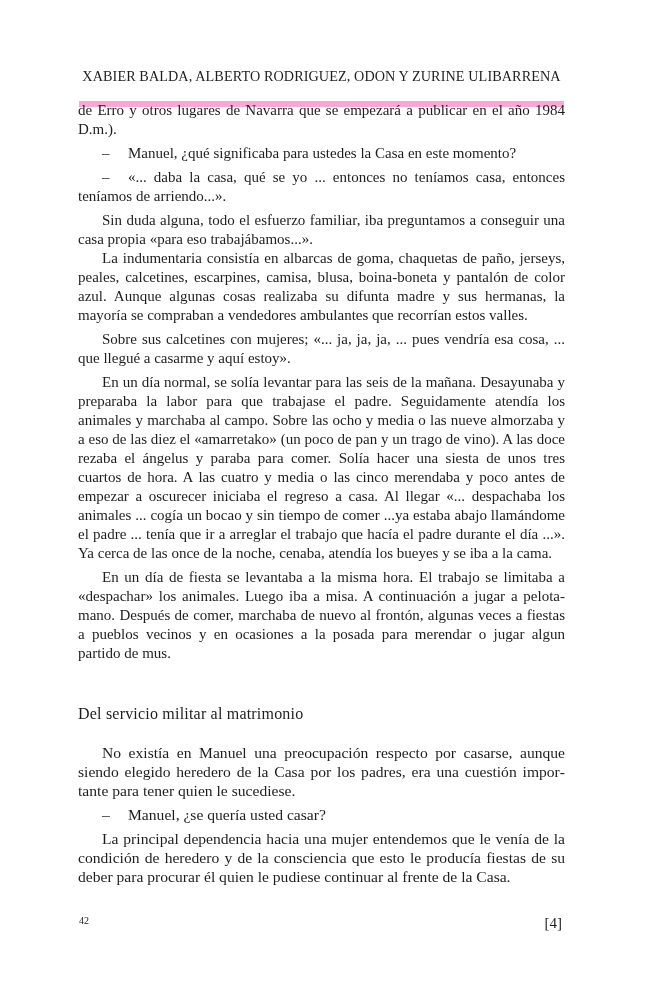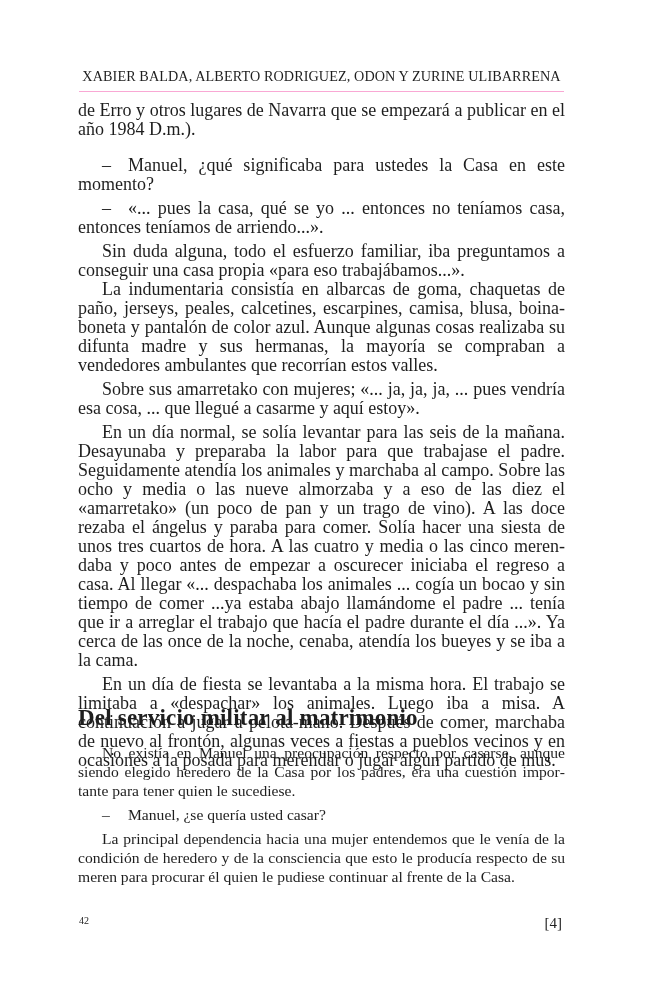--- a/index.html
+++ b/index.html
@@ -1,52 +1,52 @@
 <!DOCTYPE html>
 <html><head>
 <meta charset="utf-8">
 <style>
   html, body { margin: 0; padding: 0; background: #ffffff; }
   body { width: 645px; height: 1000px; position: relative; overflow: hidden;
          font-family: "Liberation Serif", "DejaVu Serif", serif; color: #1e1e1e; }
   .running-head { position: absolute; left: 79px; width: 485px; top: 68px;
          font-size: 14.2px; letter-spacing: 0.1px; text-align: center; white-space: nowrap;
-         padding-bottom: 7px; border-bottom: 1px solid #f9a8d4; line-height: 16px; }
+         padding-bottom: 17px; border-bottom: 6px solid #f9a8d4; line-height: 16px; }
   .body-block { position: absolute; left: 78px; width: 487px; top: 101px;
-         font-size: 18px; line-height: 19px; text-align: justify; }
+         font-size: 15px; line-height: 19px; text-align: justify; }
   .body-block p { margin: 0 0 5px 0; text-indent: 24px; hyphens: manual; }
   .body-block p.noindent { text-indent: 0; }
   .body-block p.tight { margin-bottom: 0; }
   .dash { display: inline-block; width: 26px; text-indent: 0; }
   .section-heading { position: absolute; left: 78px; top: 705px;
-         font-size: 23px; font-weight: bold; margin: 0; letter-spacing: 0.2px; }
+         font-size: 16px; font-weight: normal; margin: 0; letter-spacing: 0.2px; }
   .body-block-2 { position: absolute; left: 78px; width: 487px; top: 743px;
          font-size: 15.6px; line-height: 19px; text-align: justify; }
   .body-block-2 p { margin: 0 0 5px 0; text-indent: 24px; }
   .folio-left { position: absolute; left: 79px; top: 915px; font-size: 10px; }
   .folio-right { position: absolute; right: 83px; top: 915px; font-size: 15px; }
 </style>
 </head>
 <body>
 
 <div class="running-head">XABIER BALDA, ALBERTO RODRIGUEZ, ODON Y ZURINE ULIBARRENA</div>
 
 <div class="body-block">
   <p class="noindent tight">de Erro y otros lugares de Navarra que se empezará a publicar en el año 1984 D.m.).</p>
-  <p style="margin-top:17px;"><span class="dash">–</span><span>Manuel, ¿qué significaba para ustedes la Casa en este momento?</span></p>
-  <p><span class="dash">–</span><span>«... pues la casa, qué se yo ... entonces no teníamos casa, entonces teníamos de arriendo...».</span></p>
+  <p style="margin-top:5px;"><span class="dash">–</span><span>Manuel, ¿qué significaba para ustedes la Casa en este momento?</span></p>
+  <p><span class="dash">–</span><span>«... daba la casa, qué se yo ... entonces no teníamos casa, entonces teníamos de arriendo...».</span></p>
   <p class="tight">Sin duda alguna, todo el esfuerzo familiar, iba preguntamos a conseguir una casa propia «para eso trabajábamos...».</p>
   <p>La indumentaria consistía en albarcas de goma, chaquetas de paño, jer­seys, peales, calcetines, escarpines, camisa, blusa, boina-boneta y pantalón de color azul. Aunque algunas cosas realizaba su difunta madre y sus her­manas, la mayoría se compraban a vendedores ambulantes que recorrían es­tos valles.</p>
-  <p>Sobre sus amarretako con mujeres; «... ja, ja, ja, ... pues vendría esa cosa, ... que llegué a casarme y aquí estoy».</p>
+  <p>Sobre sus calcetines con mujeres; «... ja, ja, ja, ... pues vendría esa cosa, ... que llegué a casarme y aquí estoy».</p>
   <p>En un día normal, se solía levantar para las seis de la mañana. Desayu­naba y preparaba la labor para que trabajase el padre. Seguidamente atendía los animales y marchaba al campo. Sobre las ocho y media o las nueve al­morzaba y a eso de las diez el «amarretako» (un poco de pan y un trago de vino). A las doce rezaba el ángelus y paraba para comer. Solía hacer una siesta de unos tres cuartos de hora. A las cuatro y media o las cinco meren­daba y poco antes de empezar a oscurecer iniciaba el regreso a casa. Al lle­gar «... despachaba los animales ... cogía un bocao y sin tiempo de comer ...ya estaba abajo llamándome el padre ... tenía que ir a arreglar el trabajo que hacía el padre durante el día ...». Ya cerca de las once de la noche, ce­naba, atendía los bueyes y se iba a la cama.</p>
   <p>En un día de fiesta se levantaba a la misma hora. El trabajo se limitaba a «despachar» los animales. Luego iba a misa. A continuación a jugar a pe­lota-mano. Después de comer, marchaba de nuevo al frontón, algunas veces a fiestas a pueblos vecinos y en ocasiones a la posada para merendar o jugar algun partido de mus.</p>
 </div>
 
 <h2 class="section-heading">Del servicio militar al matrimonio</h2>
 
 <div class="body-block-2">
   <p>No existía en Manuel una preocupación respecto por casarse, aunque siendo elegido heredero de la Casa por los padres, era una cuestión impor­tante para tener quien le sucediese.</p>
   <p><span class="dash">–</span><span>Manuel, ¿se quería usted casar?</span></p>
-  <p>La principal dependencia hacia una mujer entendemos que le venía de la condición de heredero y de la consciencia que esto le producía respecto de su meren para procurar él quien le pudiese continuar al frente de la Casa.</p>
+  <p>La principal dependencia hacia una mujer entendemos que le venía de la condición de heredero y de la consciencia que esto le producía fiestas de su deber para procurar él quien le pudiese continuar al frente de la Casa.</p>
 </div>
 
 <div class="folio-left">42</div>
 <div class="folio-right">[4]</div>
 
 </body></html>

